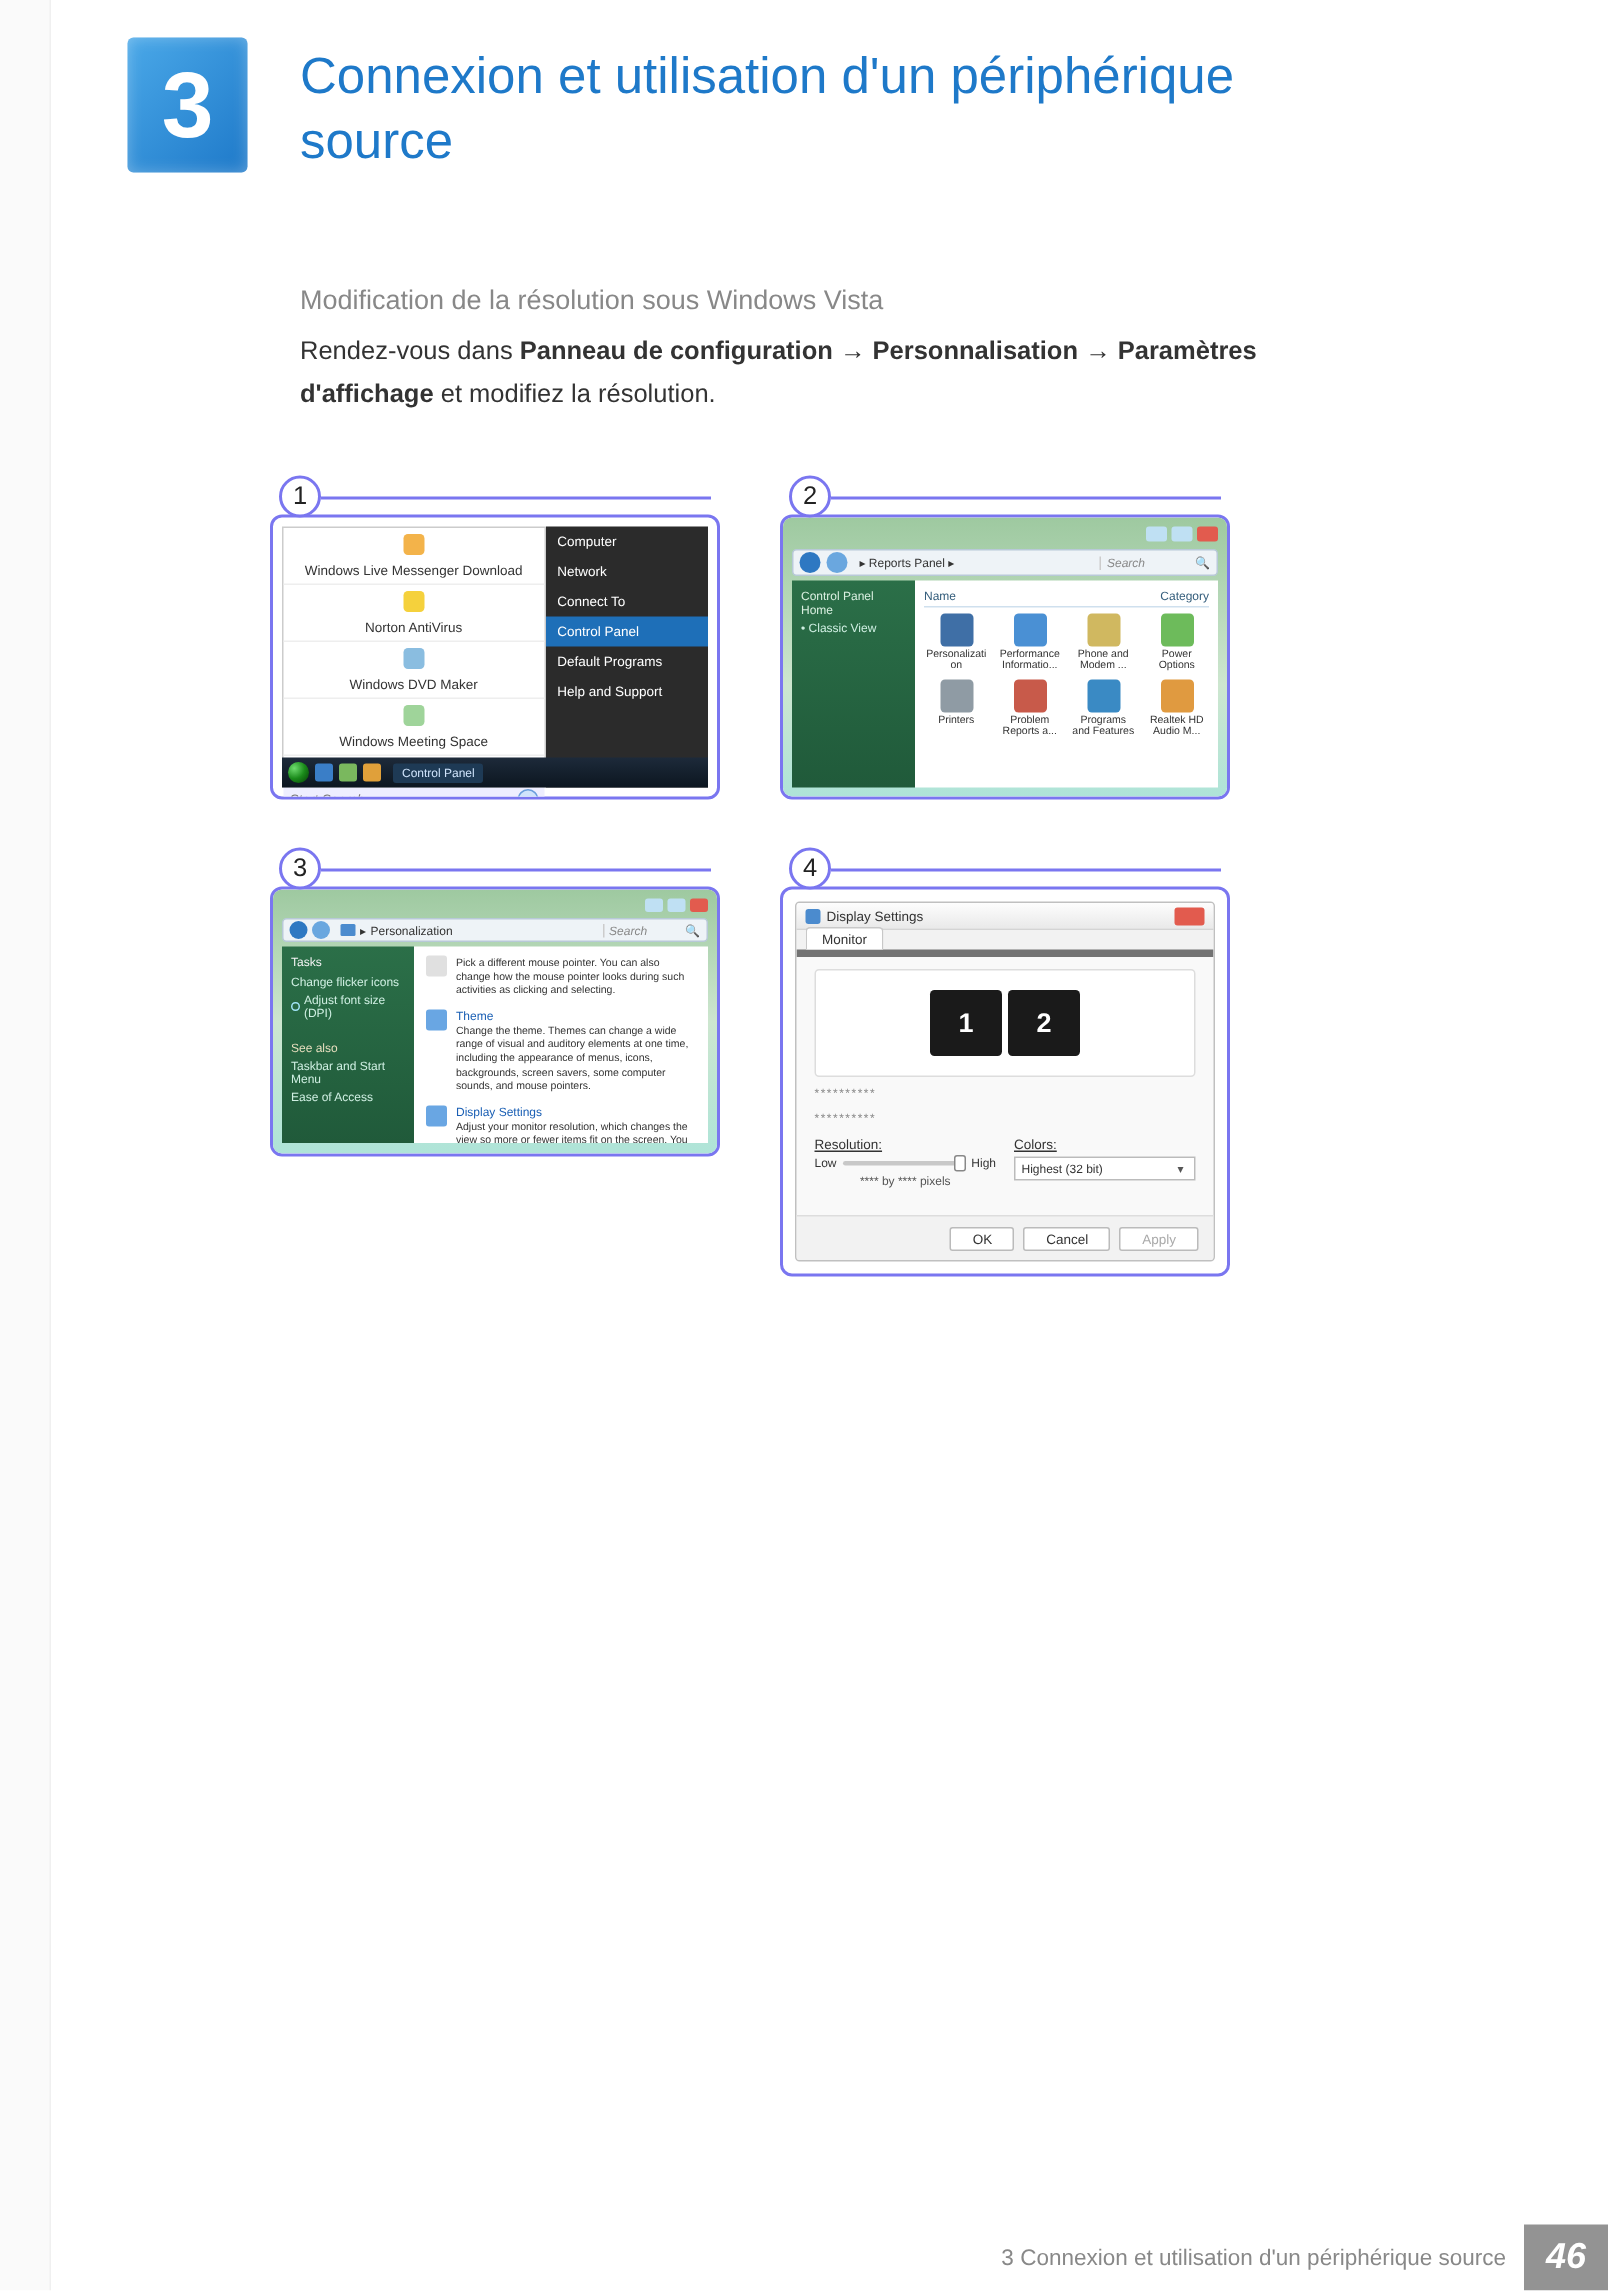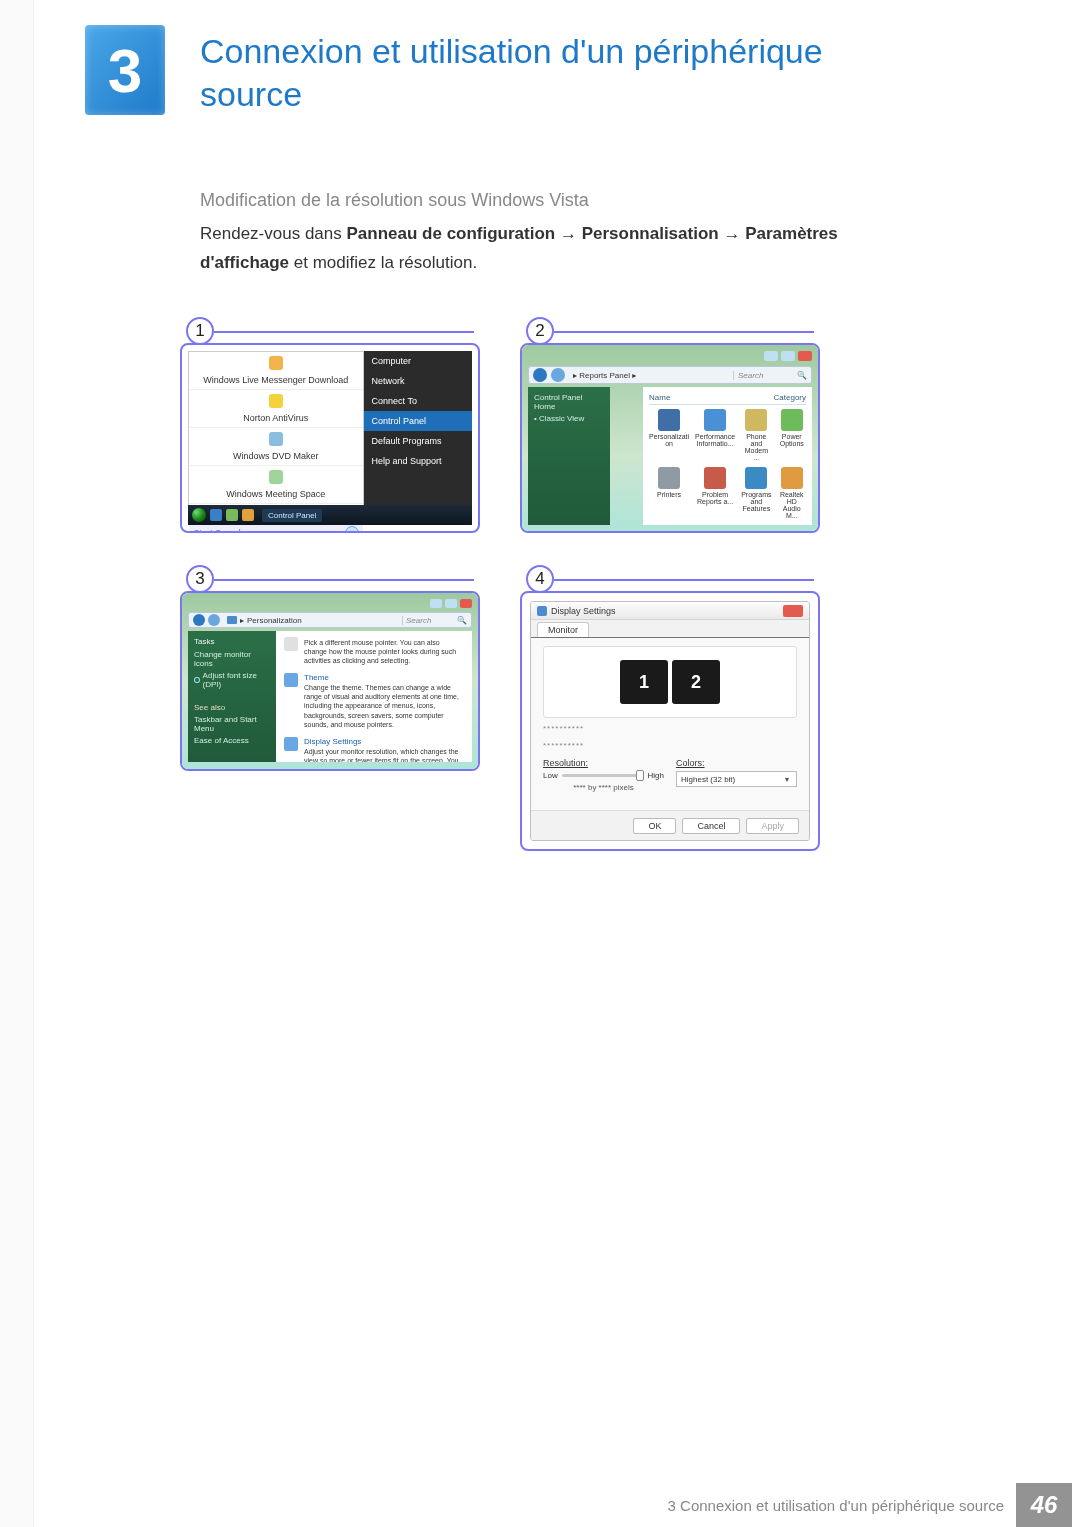--- a/index.html
+++ b/index.html
@@ -120,21 +120,21 @@
   .shot2 { height: 190px; }
   .shot2 .win-chrome { background: linear-gradient(#9ec9a0 0%, #cde6cf 60%, #aee4d8 100%); height:100%; padding:6px; font-size:8px; }
   .shot2 .titlebar { height:12px; display:flex; justify-content:flex-end; gap:3px; margin-bottom:3px;}
   .shot2 .wbtn{width:14px;height:10px;border-radius:2px;}
   .shot2 .wbtn.min{background:#bfe0f3;} .shot2 .wbtn.max{background:#bfe0f3;} .shot2 .wbtn.close{background:#e25b4e;}
   .shot2 .toolbar{height:18px;background:#eef3f7;border:1px solid #b8c9d8;border-radius:3px;display:flex;align-items:center;padding:0 4px;gap:4px;}
   .shot2 .toolbar .nav{width:14px;height:14px;border-radius:50%;background:#2e78c2;display:inline-block;}
   .shot2 .toolbar .bc{flex:1;padding-left:4px;color:#333;}
   .shot2 .toolbar .srch{width:60px;border-left:1px solid #ccc;padding-left:4px;color:#888;font-style:italic;}
   .shot2 .toolbar .mag{width:10px;}
-  .shot2 .body{display:flex;height:calc(100% - 36px);margin-top:3px;gap:33px;}
+  .shot2 .body{display:flex;height:calc(100% - 36px);margin-top:3px;}
   .shot2 .side{width:82px;background:linear-gradient(#2b6f48,#205a3a);color:#fff;padding:6px;}
   .shot2 .side .hdr{color:#d9efe0;font-size:8px;margin-bottom:3px;}
   .shot2 .side .lnk{font-size:8px;color:#cfefe2;margin:2px 0;}
   .shot2 .main{flex:1;background:#fff;padding:6px;}
   .shot2 .main .hdr-row{display:flex;font-size:8px;color:#355e7c;border-bottom:1px solid #cfe0ee;padding-bottom:2px;margin-bottom:4px;}
   .shot2 .main .hdr-row span:first-child{flex:1;}
   .shot2 .icon-grid{display:grid;grid-template-columns:repeat(4,1fr);gap:6px 6px;}
   .shot2 .cp-item{text-align:center;font-size:7px;color:#333;}
   .shot2 .cp-item .ic{width:22px;height:22px;margin:0 auto 2px;border-radius:3px;}
 
@@ -161,21 +161,21 @@
   .shot3 .entry .txt .tl{color:#1a5fb4;font-size:8px;}
   .shot3 .entry .txt .desc{color:#333;font-size:7px;line-height:1.3;margin-top:1px;}
 
   
   .shot4 { height: 260px; padding:8px; }
   .shot4 .dlg{border:1px solid #c0c0c0;border-radius:3px;height:100%;background:#f9f9f9;font-size:9px;color:#333;position:relative;overflow:hidden;}
   .shot4 .dlg-title{height:18px;background:linear-gradient(#fdfdfd,#e9e9e9);border-bottom:1px solid #d4d4d4;display:flex;align-items:center;padding:0 6px;gap:4px;}
   .shot4 .dlg-title .ic{width:10px;height:10px;background:#4b8bce;border-radius:2px;}
   .shot4 .dlg-title .ttl{flex:1;}
   .shot4 .dlg-title .close{width:20px;height:12px;background:#e25b4e;border-radius:2px;}
-  .shot4 .tabbar{height:18px;background:#f2f2f2;border-bottom:1px solid #737373;display:flex;align-items:flex-end;padding:0 6px;}
+  .shot4 .tabbar{height:18px;background:#f2f2f2;border-bottom:5px solid #737373;display:flex;align-items:flex-end;padding:0 6px;}
   .shot4 .tab{border:1px solid #c8c8c8;border-bottom:none;background:#fff;padding:2px 10px;border-radius:3px 3px 0 0;font-size:9px;}
   .shot4 .content{padding:8px 12px;}
   .shot4 .monitor-area{border:1px solid #ddd;border-radius:3px;height:72px;display:flex;align-items:center;justify-content:center;gap:4px;margin-bottom:6px;background:#fff;}
   .shot4 .mon{background:#1a1a1a;color:#fff;display:flex;align-items:center;justify-content:center;font-size:18px;font-weight:bold;}
   .shot4 .mon.m1{width:48px;height:44px;border-radius:3px;}
   .shot4 .mon.m2{width:48px;height:44px;border-radius:3px;}
   .shot4 .dots{color:#888;font-size:8px;letter-spacing:1px;margin:1px 0 8px;}
   .shot4 .row{display:flex;gap:12px;margin-top:4px;}
   .shot4 .col{flex:1;}
   .shot4 .col .lbl{font-size:9px;margin-bottom:3px;}
@@ -358,21 +358,21 @@
             <span class="nav"></span>
             <span class="nav" style="background:#6aa7df"></span>
             <span class="bc"><span class="mon"></span>▸ <span>Personalization</span></span>
             <span class="srch">Search</span>
             <span>🔍</span>
           </div>
           <div class="body">
             <div class="side">
               <div class="h">Tasks</div>
               <div class="lnk">
-                  <span>Change monitor icons</span>
+                  <span>Change flicker icons</span>
                 </div>
               <div class="lnk">
                   <span class="bullet"></span>
                   <span>Adjust font size (DPI)</span>
                 </div>
               <div class="see">See also</div>
               <div class="lnk">Taskbar and Start Menu</div>
               <div class="lnk">Ease of Access</div>
             </div>
             <div class="main">

